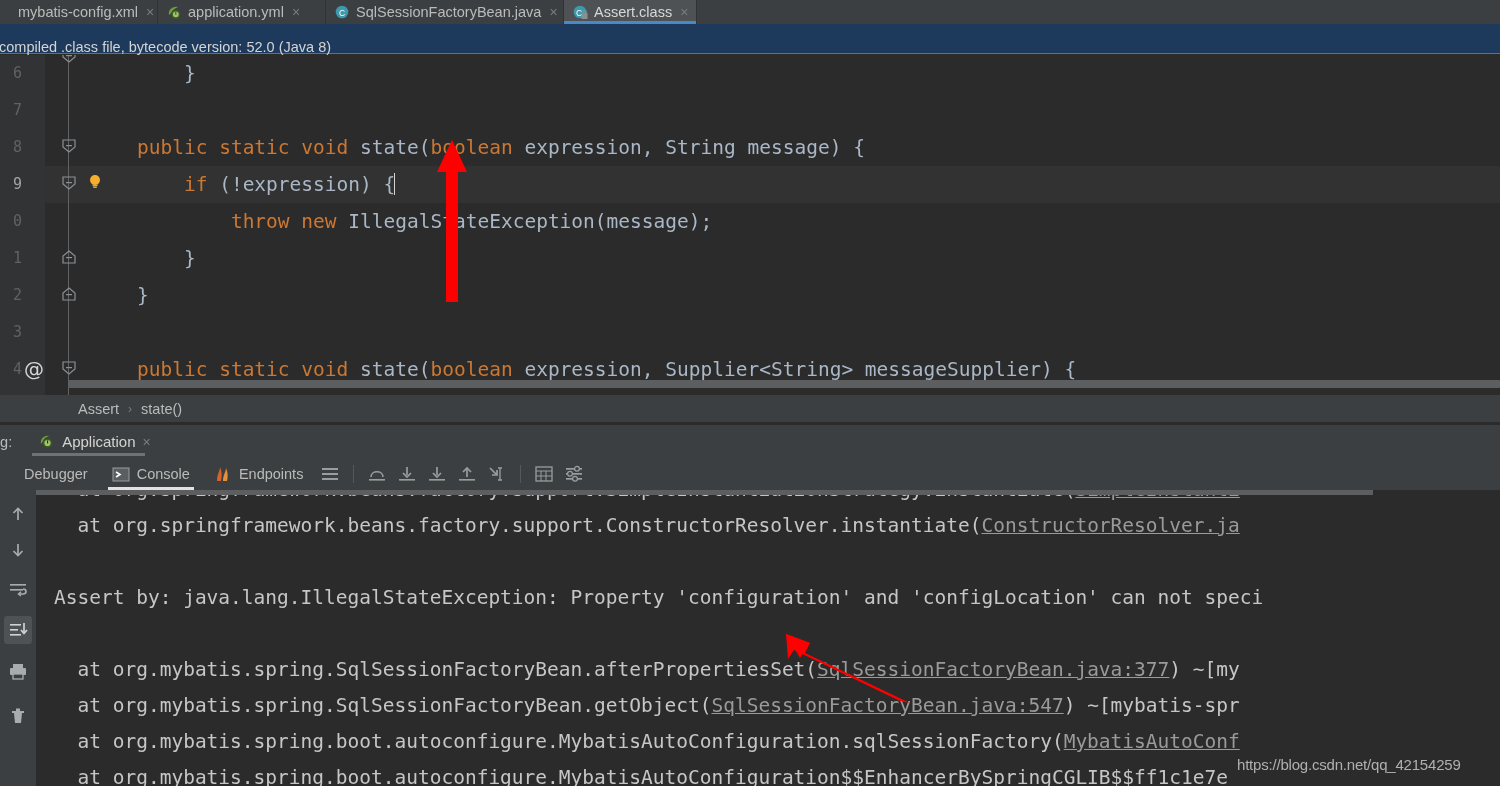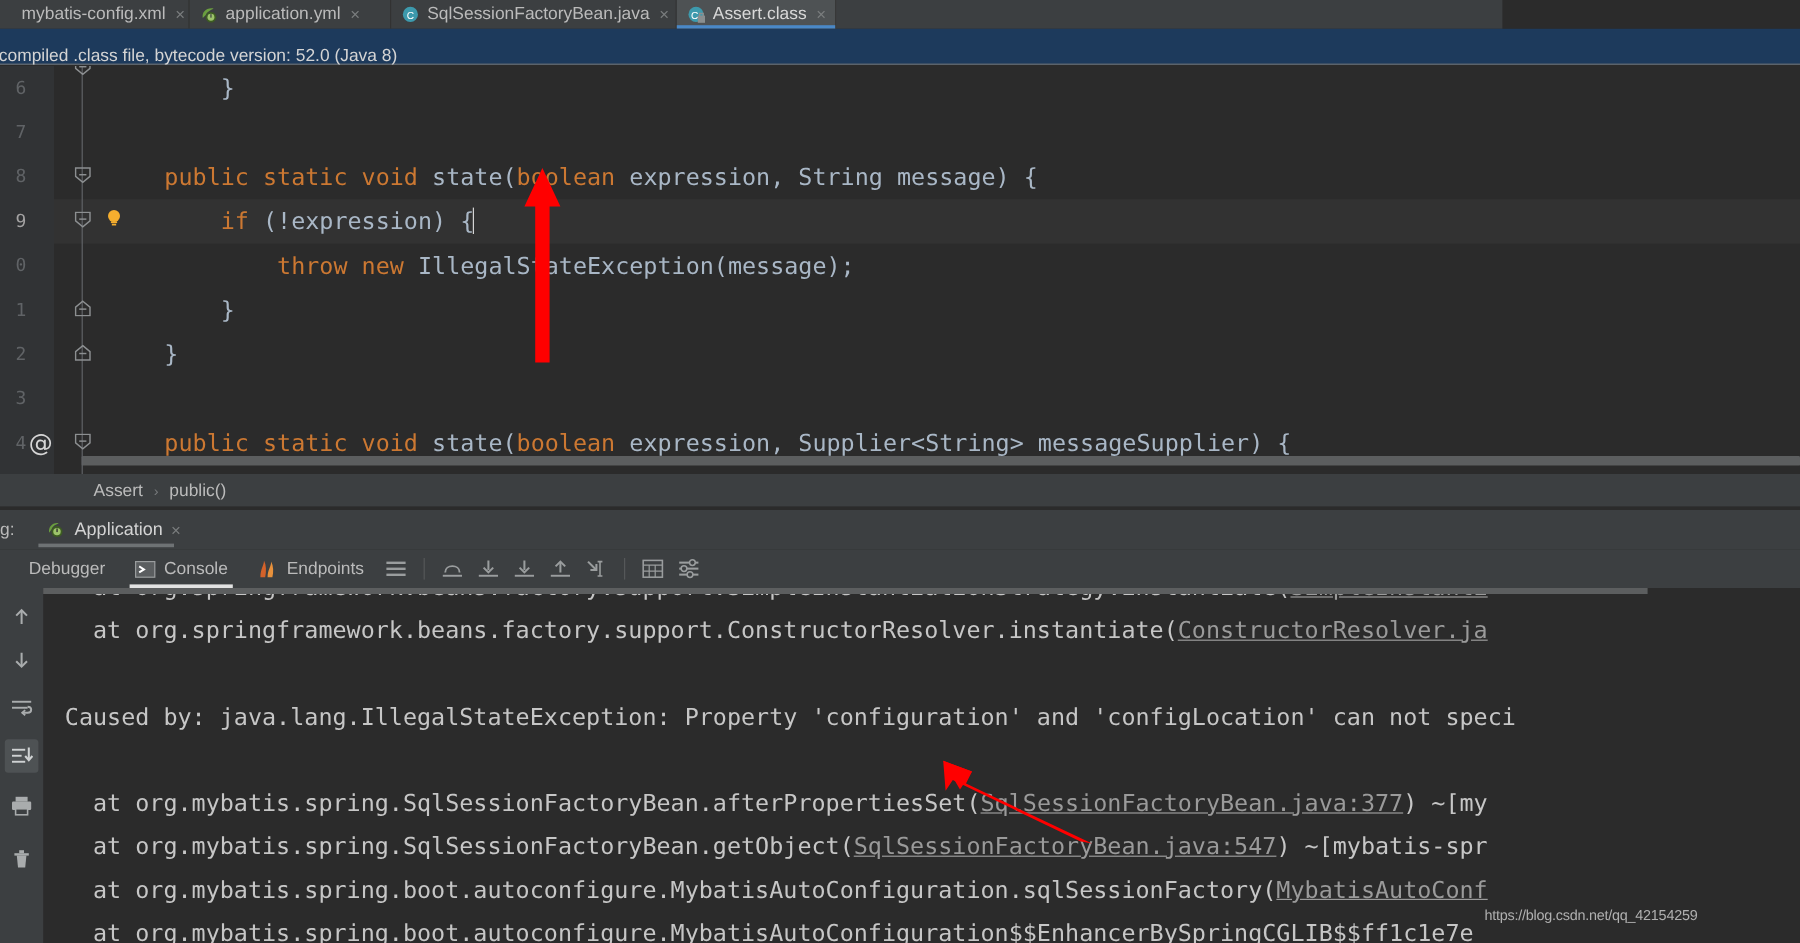--- a/index.html
+++ b/index.html
@@ -6,21 +6,21 @@
   html,body {
     width:1500px; height:786px;
     background:#2b2b2b;
     font-family:"Liberation Sans", sans-serif;
     overflow:hidden;
   }
   body { position:relative; }
 
   
   #tabbar {
-    position:absolute; left:0; top:0; width:1252px; height:24px;
+    position:absolute; left:0; top:0; width:1500px; height:24px;
     background:#3c3f41;
     display:flex; align-items:stretch;
     overflow:hidden;
   }
   .etab {
     display:flex; align-items:center; gap:6px;
     padding:0 10px 0 9px;
     height:24px;
     font-size:14.5px;
     color:#bbbbbb;
@@ -185,21 +185,21 @@
     position:absolute; left:36px; top:0px; width:1464px; height:5px;
     background:#5c5e5f;
   }
 
   
   .arrow { position:absolute; pointer-events:none; }
 
   
   #watermark {
     position:absolute; left:1237px; top:756px;
-    font-size:12px; color:#b0b0b0;
+    font-size:15px; color:#b0b0b0;
     font-family:"Liberation Sans", sans-serif;
     letter-spacing:-.2px;
   }
 </style>
 </head>
 <body>
 
 <div id="tabbar">
     <div class="etab" style="position: absolute; left: -12px; top: 0px; width: 170px;">
       <span class="ticon" style="display: block; width: 15px; height: 15px;"><svg width="15" height="15" viewBox="0 0 15 15">
@@ -291,21 +291,21 @@
       </svg></span>
     <span class="fold" style="display: block; width: 14px; height: 14px; top: 306px;"><svg width="14" height="14" viewBox="0 0 14 14">
         <path d="M1 1 H13 V8 L7 13 L1 8 Z" fill="none" stroke="#8c8f91" stroke-width="1.2"></path>
         <rect x="4" y="6" width="6" height="1.2" fill="#8c8f91"></rect>
       </svg></span>
   </div>
 
 <div id="breadcrumb">
     <span>Assert</span>
     <span class="sep">›</span>
-    <span>public()</span>
+    <span>state()</span>
   </div>
 
 <div id="dbgheader">
   <span class="dlabel">ug:</span>
   <div id="dbgtab">
     <span style="width:17px;height:17px;display:block;">
       <svg width="17" height="17" viewBox="0 0 17 17">
         <path d="M3 11 C2 6, 6 2, 11 3 C9 4, 6 5, 5 8 Z" fill="#6a9e3f"></path>
         <circle cx="9.5" cy="10" r="4.6" fill="#3d5c22"></circle>
         <circle cx="9.5" cy="10" r="3.1" fill="#9dc36b"></circle>
@@ -438,21 +438,21 @@
         <span style="display: block; width: 20px; height: 20px;"><svg width="20" height="20" viewBox="0 0 20 20">
             <rect x="4" y="5" width="12" height="2" fill="#a9acad"></rect>
             <path d="M6 7 H14 L13 17 H7 Z" fill="#a9acad"></path>
             <rect x="8" y="2.5" width="4" height="2.5" fill="#a9acad"></rect>
           </svg></span>
       </div>
     </div>
   <div id="logwrap">
       <div class="logline" style="top: -18px;"><span>  at org.springframework.beans.factory.support.SimpleInstantiationStrategy.instantiate(</span><span class="lnk">SimpleInstanti</span></div>
       <div class="logline" style="top: 18px;"><span>  at org.springframework.beans.factory.support.ConstructorResolver.instantiate(</span><span class="lnk">ConstructorResolver.ja</span></div>
-      <div class="logline" style="top: 90px;"><span>Caused by: java.lang.IllegalStateException: Property 'configuration' and 'configLocation' can not speci</span></div>
+      <div class="logline" style="top: 90px;"><span>Assert by: java.lang.IllegalStateException: Property 'configuration' and 'configLocation' can not speci</span></div>
       <div class="logline" style="top: 162px;"><span>  at org.mybatis.spring.SqlSessionFactoryBean.afterPropertiesSet(</span><span class="lnk">SqlSessionFactoryBean.java:377</span><span>) ~[my</span></div>
       <div class="logline" style="top: 198px;"><span>  at org.mybatis.spring.SqlSessionFactoryBean.getObject(</span><span class="lnk">SqlSessionFactoryBean.java:547</span><span>) ~[mybatis-spr</span></div>
       <div class="logline" style="top: 234px;"><span>  at org.mybatis.spring.boot.autoconfigure.MybatisAutoConfiguration.sqlSessionFactory(</span><span class="lnk">MybatisAutoConf</span></div>
       <div class="logline" style="top: 270px;"><span>  at org.mybatis.spring.boot.autoconfigure.MybatisAutoConfiguration$$EnhancerBySpringCGLIB$$ff1c1e7e</span></div>
     </div>
   <div id="conthumb"></div>
 </div>
 
 <svg class="arrow" style="left:432px;top:130px;" width="40" height="175" viewBox="0 0 40 175">
   <polygon points="14,172 14,42 5,42 20,10 35,42 26,42 26,172" fill="#ff0000"></polygon>

